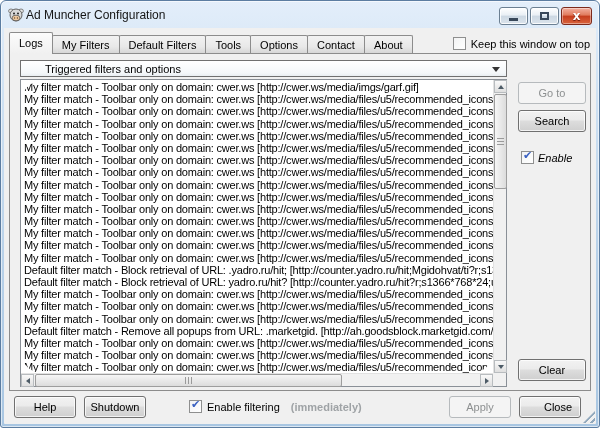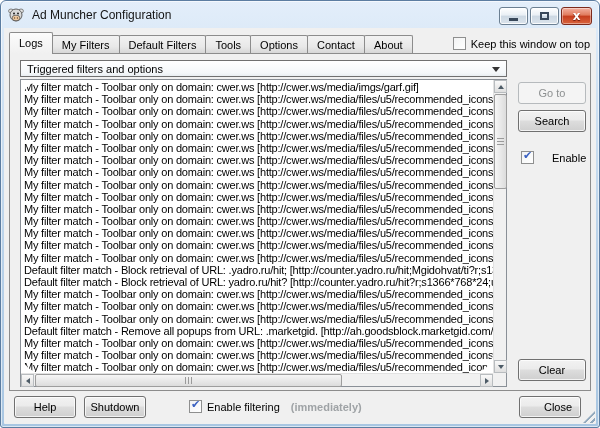--- a/index.html
+++ b/index.html
@@ -6,21 +6,21 @@
   *{box-sizing:border-box;}
   .window{
     position:relative;width:600px;height:428px;
     font-family:"Liberation Sans",sans-serif;font-size:11px;color:#000;
     background:linear-gradient(180deg,#e3eefa 0%,#cfe1f3 22%,#b8d1e9 60%,#a8c6e2 100%);
     border:1px solid #5c7da1;border-radius:6px 6px 3px 3px;
     box-shadow:inset 0 0 0 1px rgba(255,255,255,.6);
   }
   
   .titlebar{position:absolute;left:0;top:0;right:0;height:27px;display:flex;align-items:center;padding:0 7px;}
-  .title-text{margin-left:8px;font-size:12px;color:#141414;}
+  .title-text{margin-left:2px;font-size:12px;color:#141414;}
   .caption-buttons{position:absolute;right:7px;top:6px;display:flex;gap:2px;}
   .cap-btn{width:29px;height:18px;border:1px solid #6b7f92;border-radius:3px;
     background:linear-gradient(180deg,#ffffff 0%,#e9eff5 45%,#ccd8e3 50%,#dbe4ec 100%);
     display:flex;align-items:center;justify-content:center;box-shadow:inset 0 0 0 1px rgba(255,255,255,.85);}
   .cap-btn .dash{width:9px;height:3px;background:#39485a;margin-top:7px;}
   .cap-btn .sq{width:9px;height:8px;border:2px solid #39485a;}
   .cap-btn.close{width:31px;border-color:#7c291b;
     background:linear-gradient(180deg,#f3b0a0 0%,#e07a5c 45%,#c53d1d 50%,#d9643e 100%);
     box-shadow:inset 0 0 0 1px rgba(255,255,255,.4);}
   .xglyph{color:#fff;font-weight:bold;font-size:12px;line-height:12px;text-shadow:0 1px 1px #6d1a0b;font-family:"DejaVu Sans",sans-serif;}
@@ -35,21 +35,21 @@
   .keep-on-top{position:absolute;right:1px;top:5px;display:flex;align-items:center;gap:5px;}
   
   .chk{width:13px;height:13px;border:1px solid #8e8f8f;background:linear-gradient(135deg,#f2f3f4,#ffffff);position:relative;flex:none;}
   .chk.checked::after{content:"\2714";position:absolute;left:1px;top:-3px;font-size:11px;font-weight:bold;color:#3a61c2;
     font-family:"DejaVu Sans",sans-serif;}
   
   .panel{position:absolute;left:5px;right:5px;top:25px;bottom:33px;border:1px solid #8c8c8c;background:#f0f0f0;z-index:2;}
   
   .combo{position:absolute;left:10px;top:6px;width:487px;height:17px;border:1px solid #707070;
     background:linear-gradient(180deg,#ffffff 0%,#f4f7f9 80%,#e9eef2 100%);
-    display:flex;align-items:center;padding:0 18px 0 6px;}
+    display:flex;align-items:center;padding:0 18px 0 24px;}
   .combo-arrow{position:absolute;right:6px;top:6px;width:0;height:0;border-left:4px solid transparent;
     border-right:4px solid transparent;border-top:5px solid #333;}
   
   .listbox{position:absolute;left:10px;top:25px;width:487px;height:308px;border:1px solid #8a9097;background:#fff;}
   .log-lines{position:absolute;left:0;top:1px;right:13px;bottom:13px;overflow:hidden;padding-left:3px;border-radius:21px;}
   .log-line{height:12.2px;line-height:12.2px;white-space:nowrap;font-size:11px;letter-spacing:-0.2px;}
   
   .vscroll{position:absolute;top:0;right:0;width:13px;bottom:13px;background:#f1f1f1;border-left:1px solid #e2e2e2;}
   .sbtn{position:absolute;width:13px;height:13px;background:linear-gradient(180deg,#f9f9f9,#dfdfdf);
     border:1px solid #b8bcbf;display:flex;align-items:center;justify-content:center;}
@@ -68,21 +68,21 @@
   .hthumb .grip{width:8px;height:7px;background:repeating-linear-gradient(90deg,#9a9a9a 0 1px,rgba(0,0,0,0) 1px 3px);}
   .sb-corner{position:absolute;right:0;bottom:0;width:13px;height:13px;background:#f1f1f1;}
   
   .btn{position:absolute;height:22px;border:1px solid #707070;border-radius:3px;
     background:linear-gradient(180deg,#f2f2f2 0%,#ebebeb 45%,#dddddd 50%,#cfcfcf 100%);
     box-shadow:inset 0 0 0 1px rgba(255,255,255,.75);
     display:flex;align-items:center;justify-content:center;font-size:11px;color:#000;cursor:default;}
   .btn.disabled{border-color:#b6babd;background:#f4f4f4;box-shadow:none;color:#8d9091;text-align:right;}
   .btn-goto{left:508px;top:28px;width:68px;}
   .btn-search{left:508px;top:56px;width:68px;}
-  .enable-wrap{position:absolute;left:511px;top:97px;display:flex;align-items:center;gap:18px;}
+  .enable-wrap{position:absolute;left:511px;top:97px;display:flex;align-items:center;gap:4px;font-style:italic;}
   .btn-clear{left:508px;top:305px;width:68px;}
   
   .footer{position:absolute;left:5px;right:5px;bottom:6px;height:22px;}
   .btn-help{left:5px;top:0;width:62px;}
   .btn-shutdown{left:75px;top:0;width:62px;}
   .filtering-wrap{position:absolute;left:148px;top:4px;display:flex;align-items:center;gap:5px;padding-left:32px;}
   .suffix{color:#9fa3a6;margin-left:6px;font-weight:bold;}
   .btn-apply{left:440px;top:0;width:62px;}
   .btn-close{left:510px;top:0;width:62px;padding-left:16px;}
   
@@ -199,18 +199,19 @@
     </div>
 
     <div class="footer">
       <div class="btn btn-help">Help</div>
       <div class="btn btn-shutdown">Shutdown</div>
       <div class="filtering-wrap">
         <div class="chk checked"></div>
         <span>Enable filtering</span>
         <span class="suffix">(immediately)</span>
       </div>
+      <div class="btn disabled btn-apply">Apply</div>
       <div class="btn btn-close">Close</div>
     </div>
   </div>
 
   <div class="grip-corner"></div>
 </div>
 
 </body></html>

